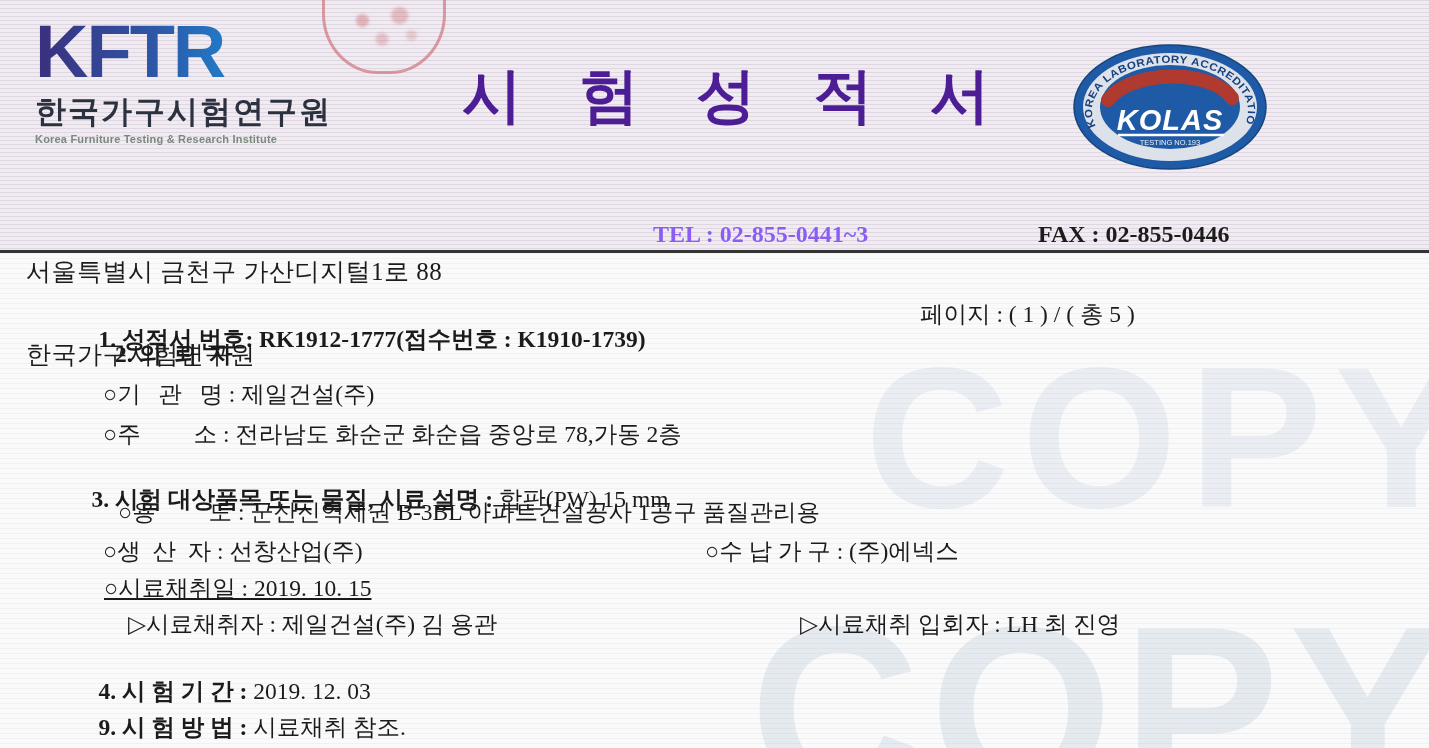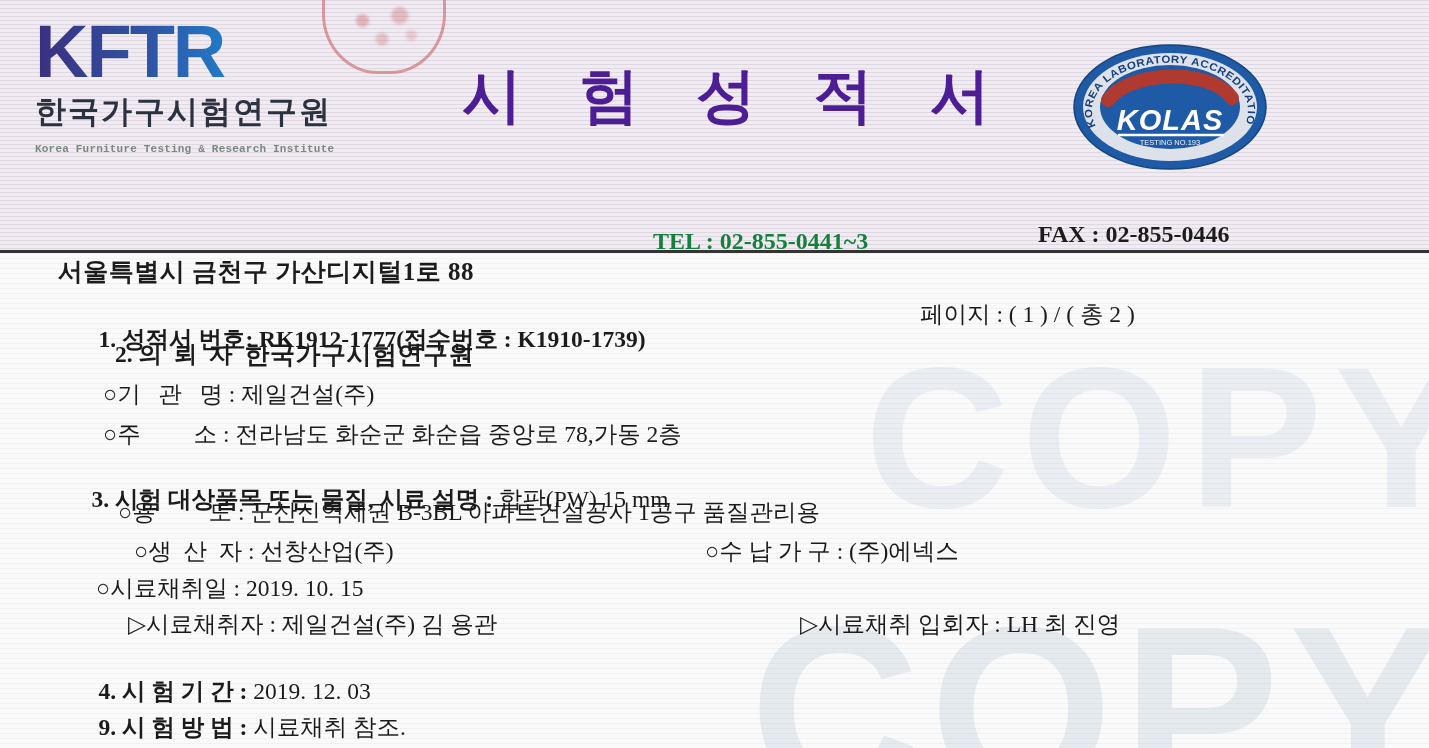--- a/index.html
+++ b/index.html
@@ -47,22 +47,22 @@
     font-size:74px; line-height:0.98; letter-spacing:-2px;
     background:linear-gradient(90deg,#3b2f7e 0%,#2e55a6 35%,#1b8ed8 70%,#2aa9e9 100%);
     -webkit-background-clip:text; background-clip:text;
     color:transparent;
   }
   .logo-kr {
     font-family:"Liberation Sans",sans-serif; font-weight:bold;
     font-size:31px; color:#2c3140; letter-spacing:2px; margin-top:2px;
   }
   .logo-en {
-    font-family:Liberation Mono, monospace; font-weight:bold;
-    font-size:11px; color:#79897c; letter-spacing:0.2px; margin-top:10px;
+    font-family:Liberation Sans, sans-serif; font-weight:bold;
+    font-size:11px; color:#79897c; letter-spacing:0.2px; margin-top:0;
   }
 
   
   .stamp {
     position:absolute; left:322px; top:-20px; width:124px; height:94px;
     border:3px solid rgba(199,86,92,0.55);
     border-radius:26px 26px 56px 56px / 22px 22px 60px 60px;
   }
   .stamp-marks {
     position:absolute; left:10px; top:14px; right:10px; bottom:12px;
@@ -80,24 +80,24 @@
     text-align:center; font-weight:bold; font-size:60px; color:#4c1d95;
     letter-spacing:4px; word-spacing:34px; white-space:pre;
   }
 
   
   .kolas { position:absolute; left:1072px; top:44px; width:198px; height:128px; }
 
   
   .addr {
     position:absolute; left:26px; top:203px; width:448px;
-    font-weight:bold; font-size:25px; color:#1c1c1c; text-align:right;
+    font-weight:normal; font-size:25px; color:#1c1c1c; text-align:left;
     line-height:1.1; letter-spacing:0.5px; white-space:pre;
   }
-  .tel { position:absolute; left:653px; top:228px; font-weight:bold; font-size:24px; color:#15803d; white-space:pre; }
+  .tel { position:absolute; left:653px; top:221px; font-weight:bold; font-size:24px; color:#8b5cf6; white-space:pre; }
   .fax { position:absolute; left:1038px; top:221px; font-weight:bold; font-size:24px; color:#1c1c1c; white-space:pre; }
 
   
   .row { position:absolute; font-size:23.5px; color:#1b1b1b; white-space:pre; }
   .row span { white-space:pre; }
   .b { font-weight:bold; }
   .n { font-weight:normal; }
 </style>
 </head>
 <body>
@@ -143,33 +143,33 @@
     <div>한국가구시험연구원</div>
   </div>
   <div class="tel">TEL : 02-855-0441~3</div>
   <div class="fax">FAX : 02-855-0446</div>
 
   <div class="divider"></div>
 
   <div class="row" style="left:75px; top:296px;">
     <span class="b">1. 성적서 번호: </span><span class="b">RK1912-1777(접수번호 : K1910-1739)</span>
   </div>
-  <div class="row n" style="left:920px; top:298px;">페이지 : ( 1 ) / ( 총 2 )</div>
+  <div class="row n" style="left:920px; top:298px;">페이지 : ( 1 ) / ( 총 5 )</div>
 
   <div class="row b" style="left:75px; top:338px;margin-left:40px;">2. 의  뢰  자</div>
   <div class="row n" style="left:103px; top:378px;">○기   관   명 : 제일건설(주)</div>
   <div class="row n" style="left:103px; top:418px;">○주         소 : 전라남도 화순군 화순읍 중앙로 78,가동 2층</div>
 
   <div class="row" style="left:68px; top:456px;">
     <span class="b">3. 시험 대상품목 또는 물질, 시료 설명 : </span><span class="n">합판(PW) 15 mm</span>
   </div>
   <div class="row n" style="left:103px; top:496px;margin-left:15px;">○용         도 : 군산신역세권 B-3BL 아파트건설공사 1공구 품질관리용</div>
-  <div class="row n" style="left:103px; top:535px;margin-left:31px;">○생  산  자 : 선창산업(주)</div>
+  <div class="row n" style="left:103px; top:535px;">○생  산  자 : 선창산업(주)</div>
   <div class="row n" style="left:705px; top:535px;">○수 납 가 구 : (주)에넥스</div>
-  <div class="row n" style="left:96px; top:572px;">○시료채취일 : 2019. 10. 15</div>
+  <div class="row n" style="left:104px; top:572px;text-decoration:underline;">○시료채취일 : 2019. 10. 15</div>
   <div class="row n" style="left:800px; top:608px;">▷시료채취 입회자 : LH 최 진영</div>
   <div class="row n" style="left:128px; top:608px;">▷시료채취자 : 제일건설(주) 김 용관</div>
 
   <div class="row" style="left:75px; top:648px;">
     <span class="b">4. 시 험 기 간 : </span><span class="n">2019. 12. 03</span>
   </div>
   <div class="row" style="left:75px; top:684px;">
     <span class="b">9. 시 험 방 법 : </span><span class="n">시료채취 참조.</span>
   </div>
   <div class="row" style="left:75px; top:718px;">

